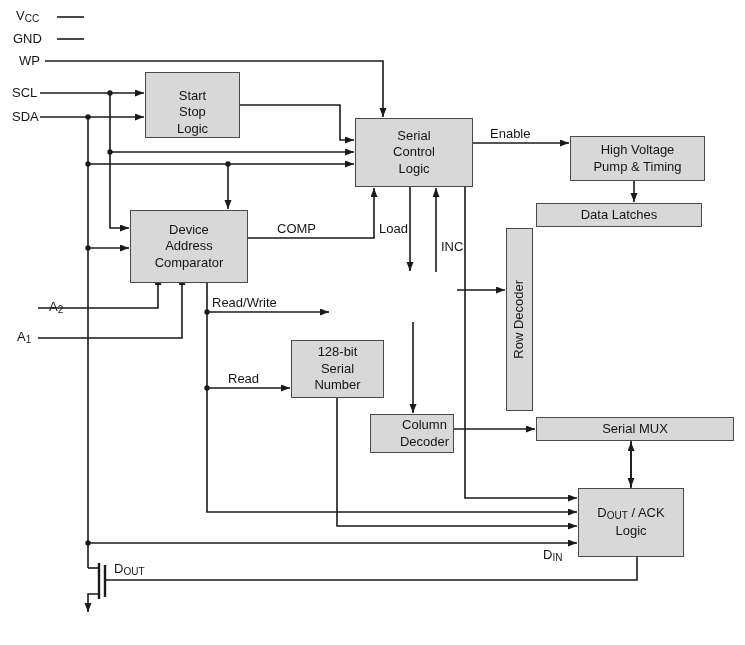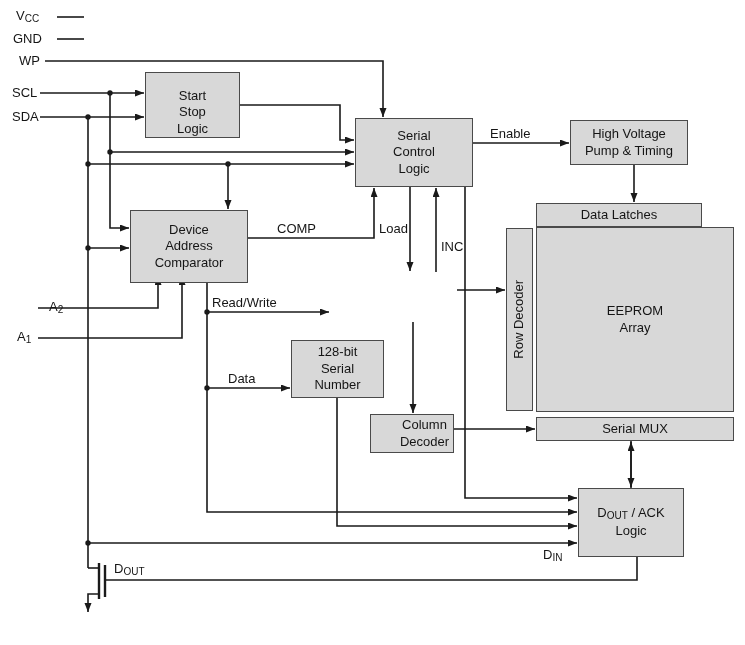--- a/index.html
+++ b/index.html
@@ -88,21 +88,21 @@
   <div class="box" style="left:145px;top:72px;width:95px;height:66px;align-items:flex-end;">
       <span class="tx">Start
 Stop
 Logic</span>
     </div>
   <div class="box" style="left:355px;top:118px;width:118px;height:69px;">
       <span class="tx">Serial
 Control
 Logic</span>
     </div>
-  <div class="box" style="left:570px;top:120px;width:118px;height:45px;">
+  <div class="box" style="left:570px;top:136px;width:135px;height:45px;">
       <span class="tx">High Voltage
 Pump &amp; Timing</span>
     </div>
   <div class="box" style="left:130px;top:210px;width:118px;height:73px;">
       <span class="tx">Device
 Address
 Comparator</span>
     </div>
   <div class="box" style="left:291px;top:340px;width:93px;height:58px;">
       <span class="tx">128-bit
@@ -112,24 +112,20 @@
   <div class="box" style="left:370px;top:414px;width:84px;height:39px;padding-left:25px;">
       <span class="tx">Column
 Decoder</span>
     </div>
   <div class="box" style="left:506px;top:228px;width:27px;height:183px;">
       <span class="vtext">Row Decoder</span>
     </div>
   <div class="box" style="left:536px;top:203px;width:166px;height:24px;">
       <span class="tx">Data Latches</span>
     </div>
-  <div class="box" style="left:536px;top:227px;width:198px;height:185px;">
-      <span class="tx">EEPROM
-Array</span>
-    </div>
   <div class="box" style="left:536px;top:417px;width:198px;height:24px;">
       <span class="tx">Serial MUX</span>
     </div>
   <div class="box" style="left:578px;top:488px;width:106px;height:69px;">
     <div class="tx"><span>D</span><sub>OUT</sub><span> / ACK</span><br><span>Logic</span></div>
   </div>
 
   <div class="lbl" style="left:16px;top:8px;"><span>V</span><sub>CC</sub></div>
   <div class="lbl" style="left:13px;top:31px;">GND</div>
   <div class="lbl" style="left:19px;top:53px;text-align:center;">WP</div>
@@ -138,15 +134,15 @@
   <div class="lbl" style="left:17px;top:299px;margin-left:32px;"><span>A</span><sub>2</sub></div>
   <div class="lbl" style="left:17px;top:329px;"><span>A</span><sub>1</sub></div>
   <div class="lbl" style="left:114px;top:561px;"><span>D</span><sub>OUT</sub></div>
   <div class="lbl" style="left:543px;top:547px;"><span>D</span><sub>IN</sub></div>
 
   <div class="lbl" style="left:490px;top:126px;">Enable</div>
   <div class="lbl" style="left:277px;top:221px;">COMP</div>
   <div class="lbl" style="left:379px;top:221px;">Load</div>
   <div class="lbl" style="left:441px;top:239px;">INC</div>
   <div class="lbl" style="left:212px;top:295px;">Read/Write</div>
-  <div class="lbl" style="left:228px;top:371px;">Data</div>
+  <div class="lbl" style="left:228px;top:371px;">Read</div>
 
 </div>
 
 </body></html>

